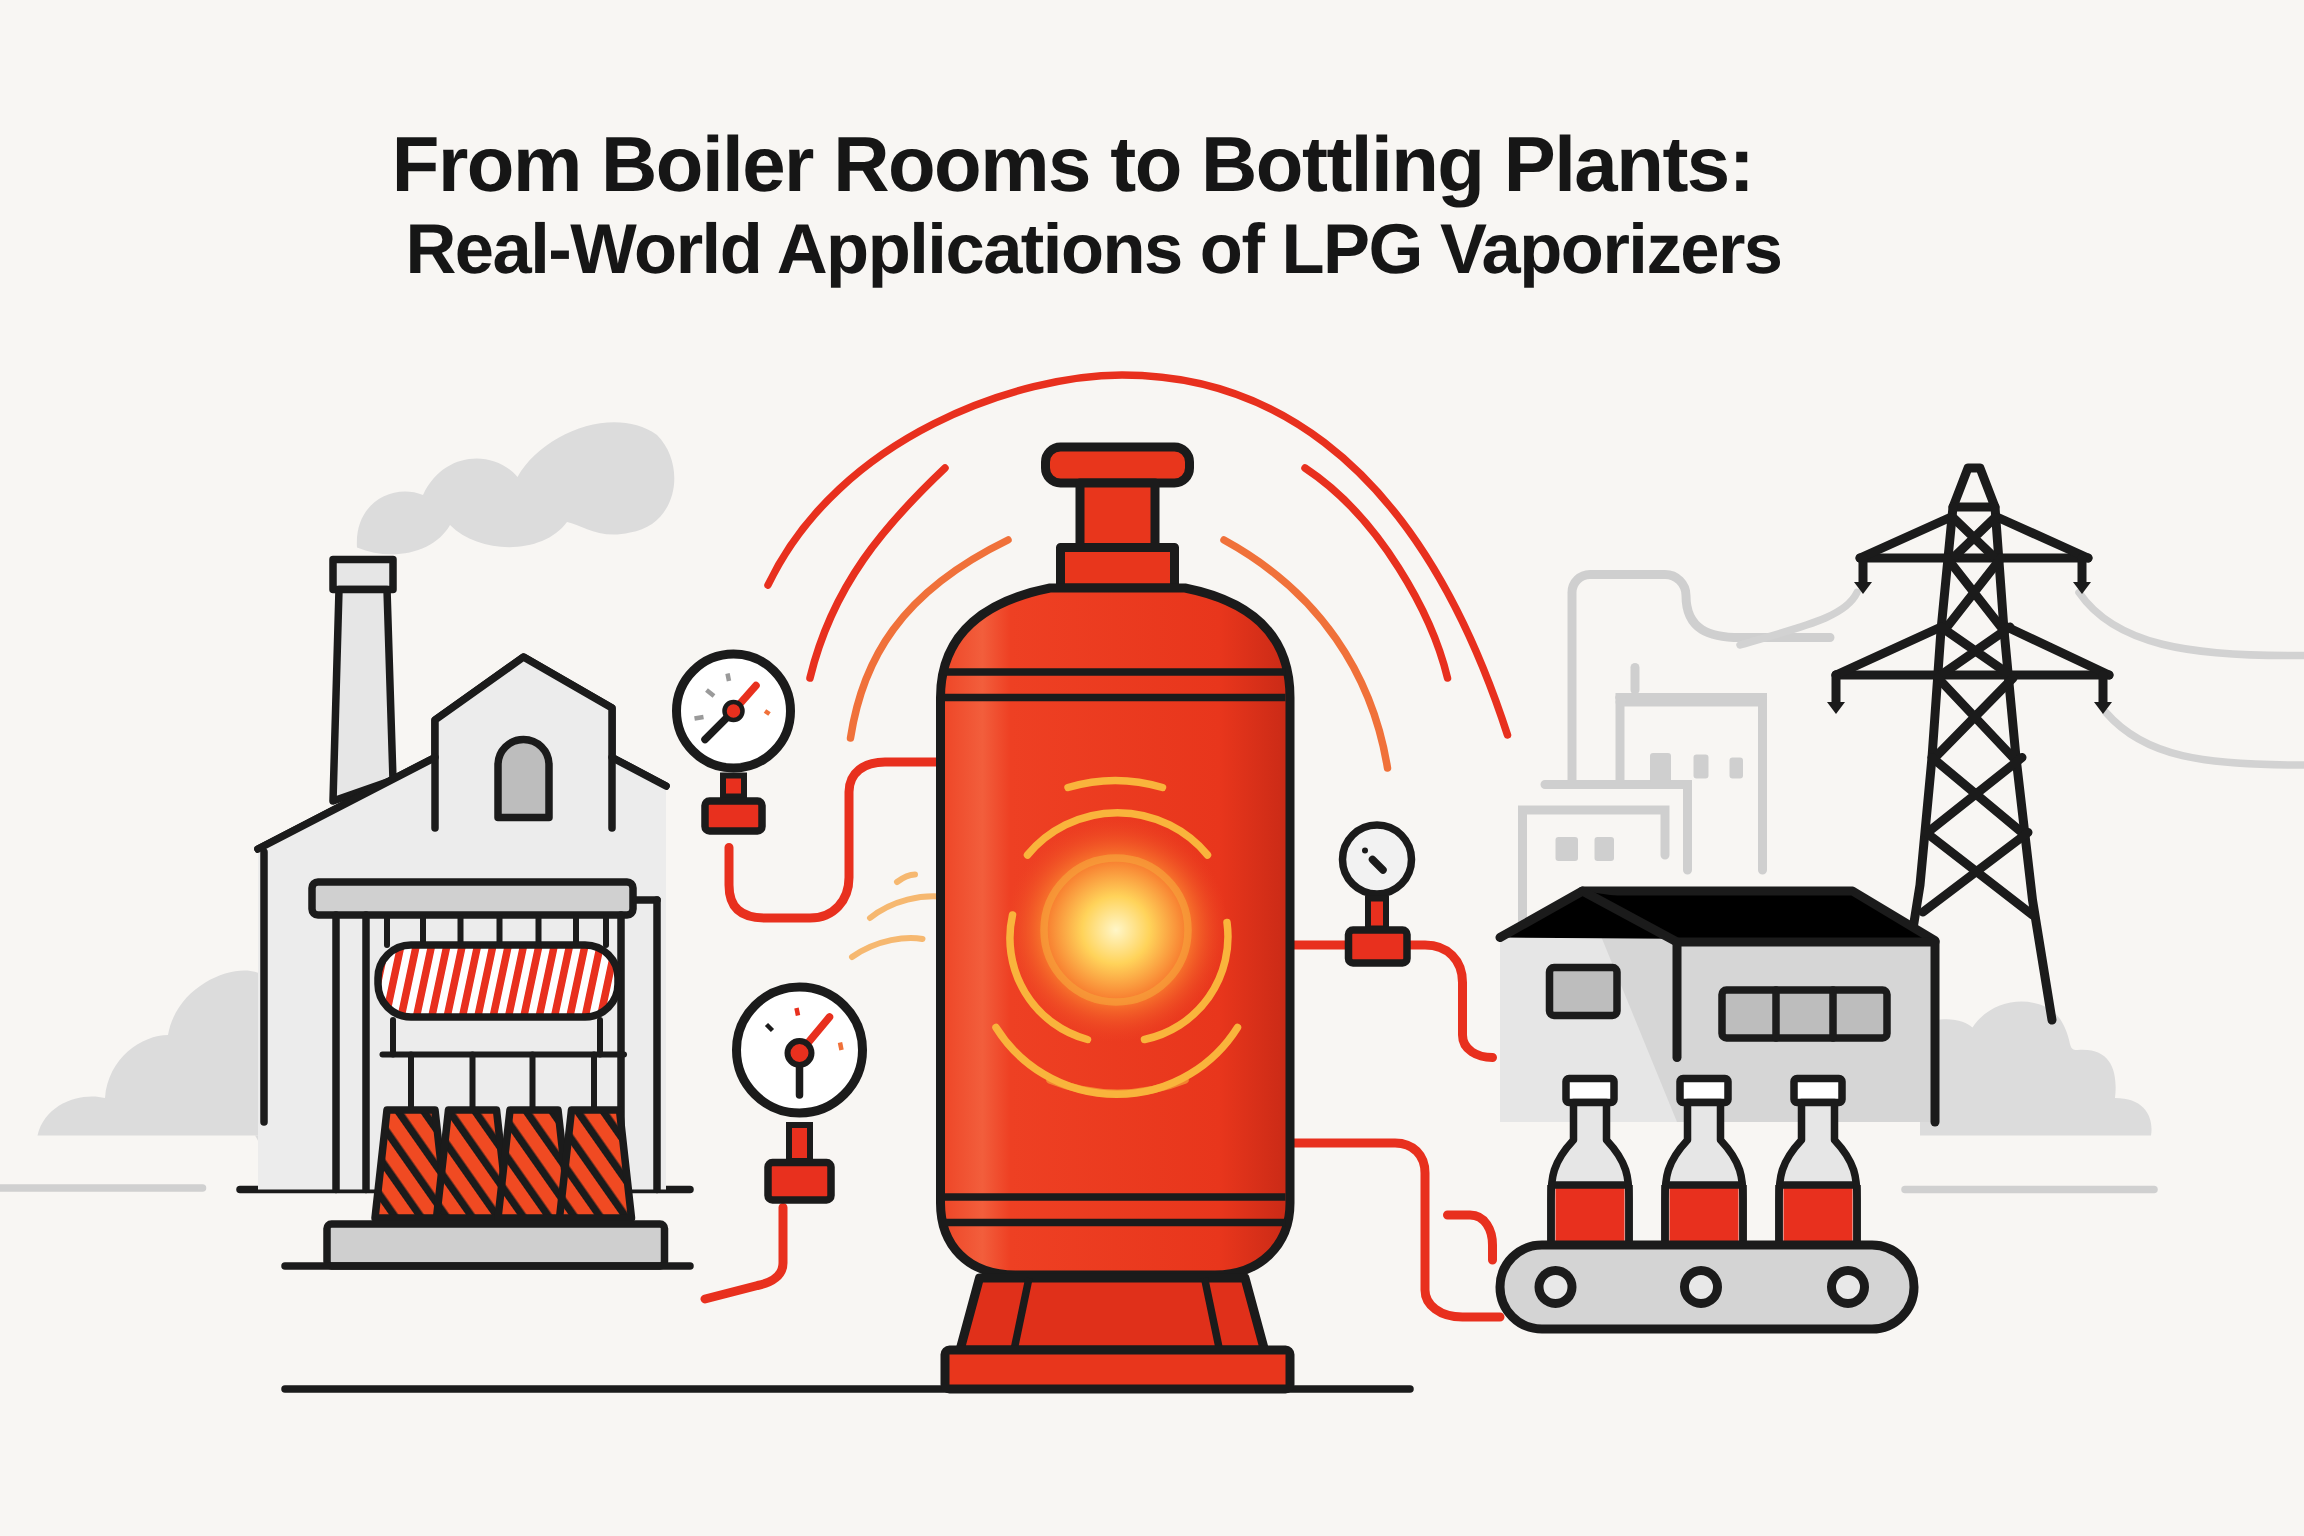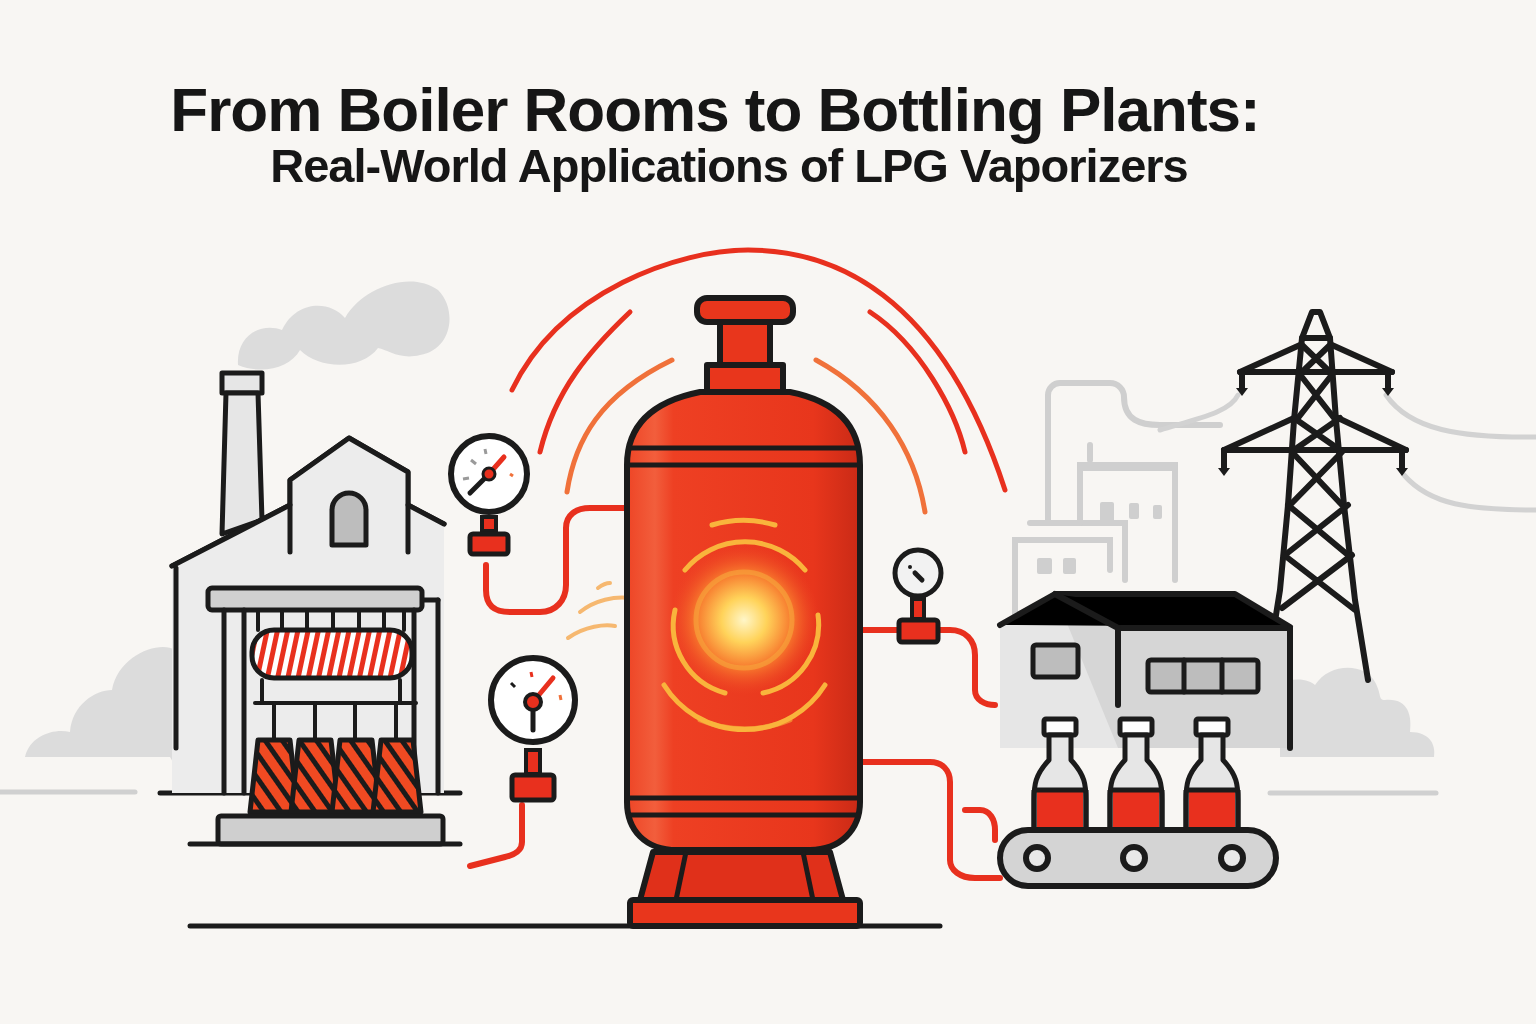--- a/index.html
+++ b/index.html
@@ -1,18 +1,18 @@
 <!DOCTYPE html>
 <html><head>
 <meta charset="utf-8">
 <style>
   html, body { margin: 0; padding: 0; }
   body { width: 1536px; height: 1024px; background: #f8f6f3; overflow: hidden; position: relative; }
   .title { position: absolute; left: 0; width: 1430px; top: 82px; text-align: center; font-family: "Liberation Sans", sans-serif; font-weight: 700; color: #161616; letter-spacing: -1px; }
-  .title .line { display: block; font-size: 62px; line-height: 56px; }
+  .title .line { display: block; font-size: 52px; line-height: 56px; }
   .title .line2 { font-size: 47px; padding-left: 28px; }
   svg.scene { position: absolute; left: 0; top: 0; }
 </style>
 </head>
 <body>
 
 <div class="title">
   <span class="line">From Boiler Rooms to Bottling Plants:</span>
   <span class="line line2">Real-World Applications of LPG Vaporizers</span>
 </div>

